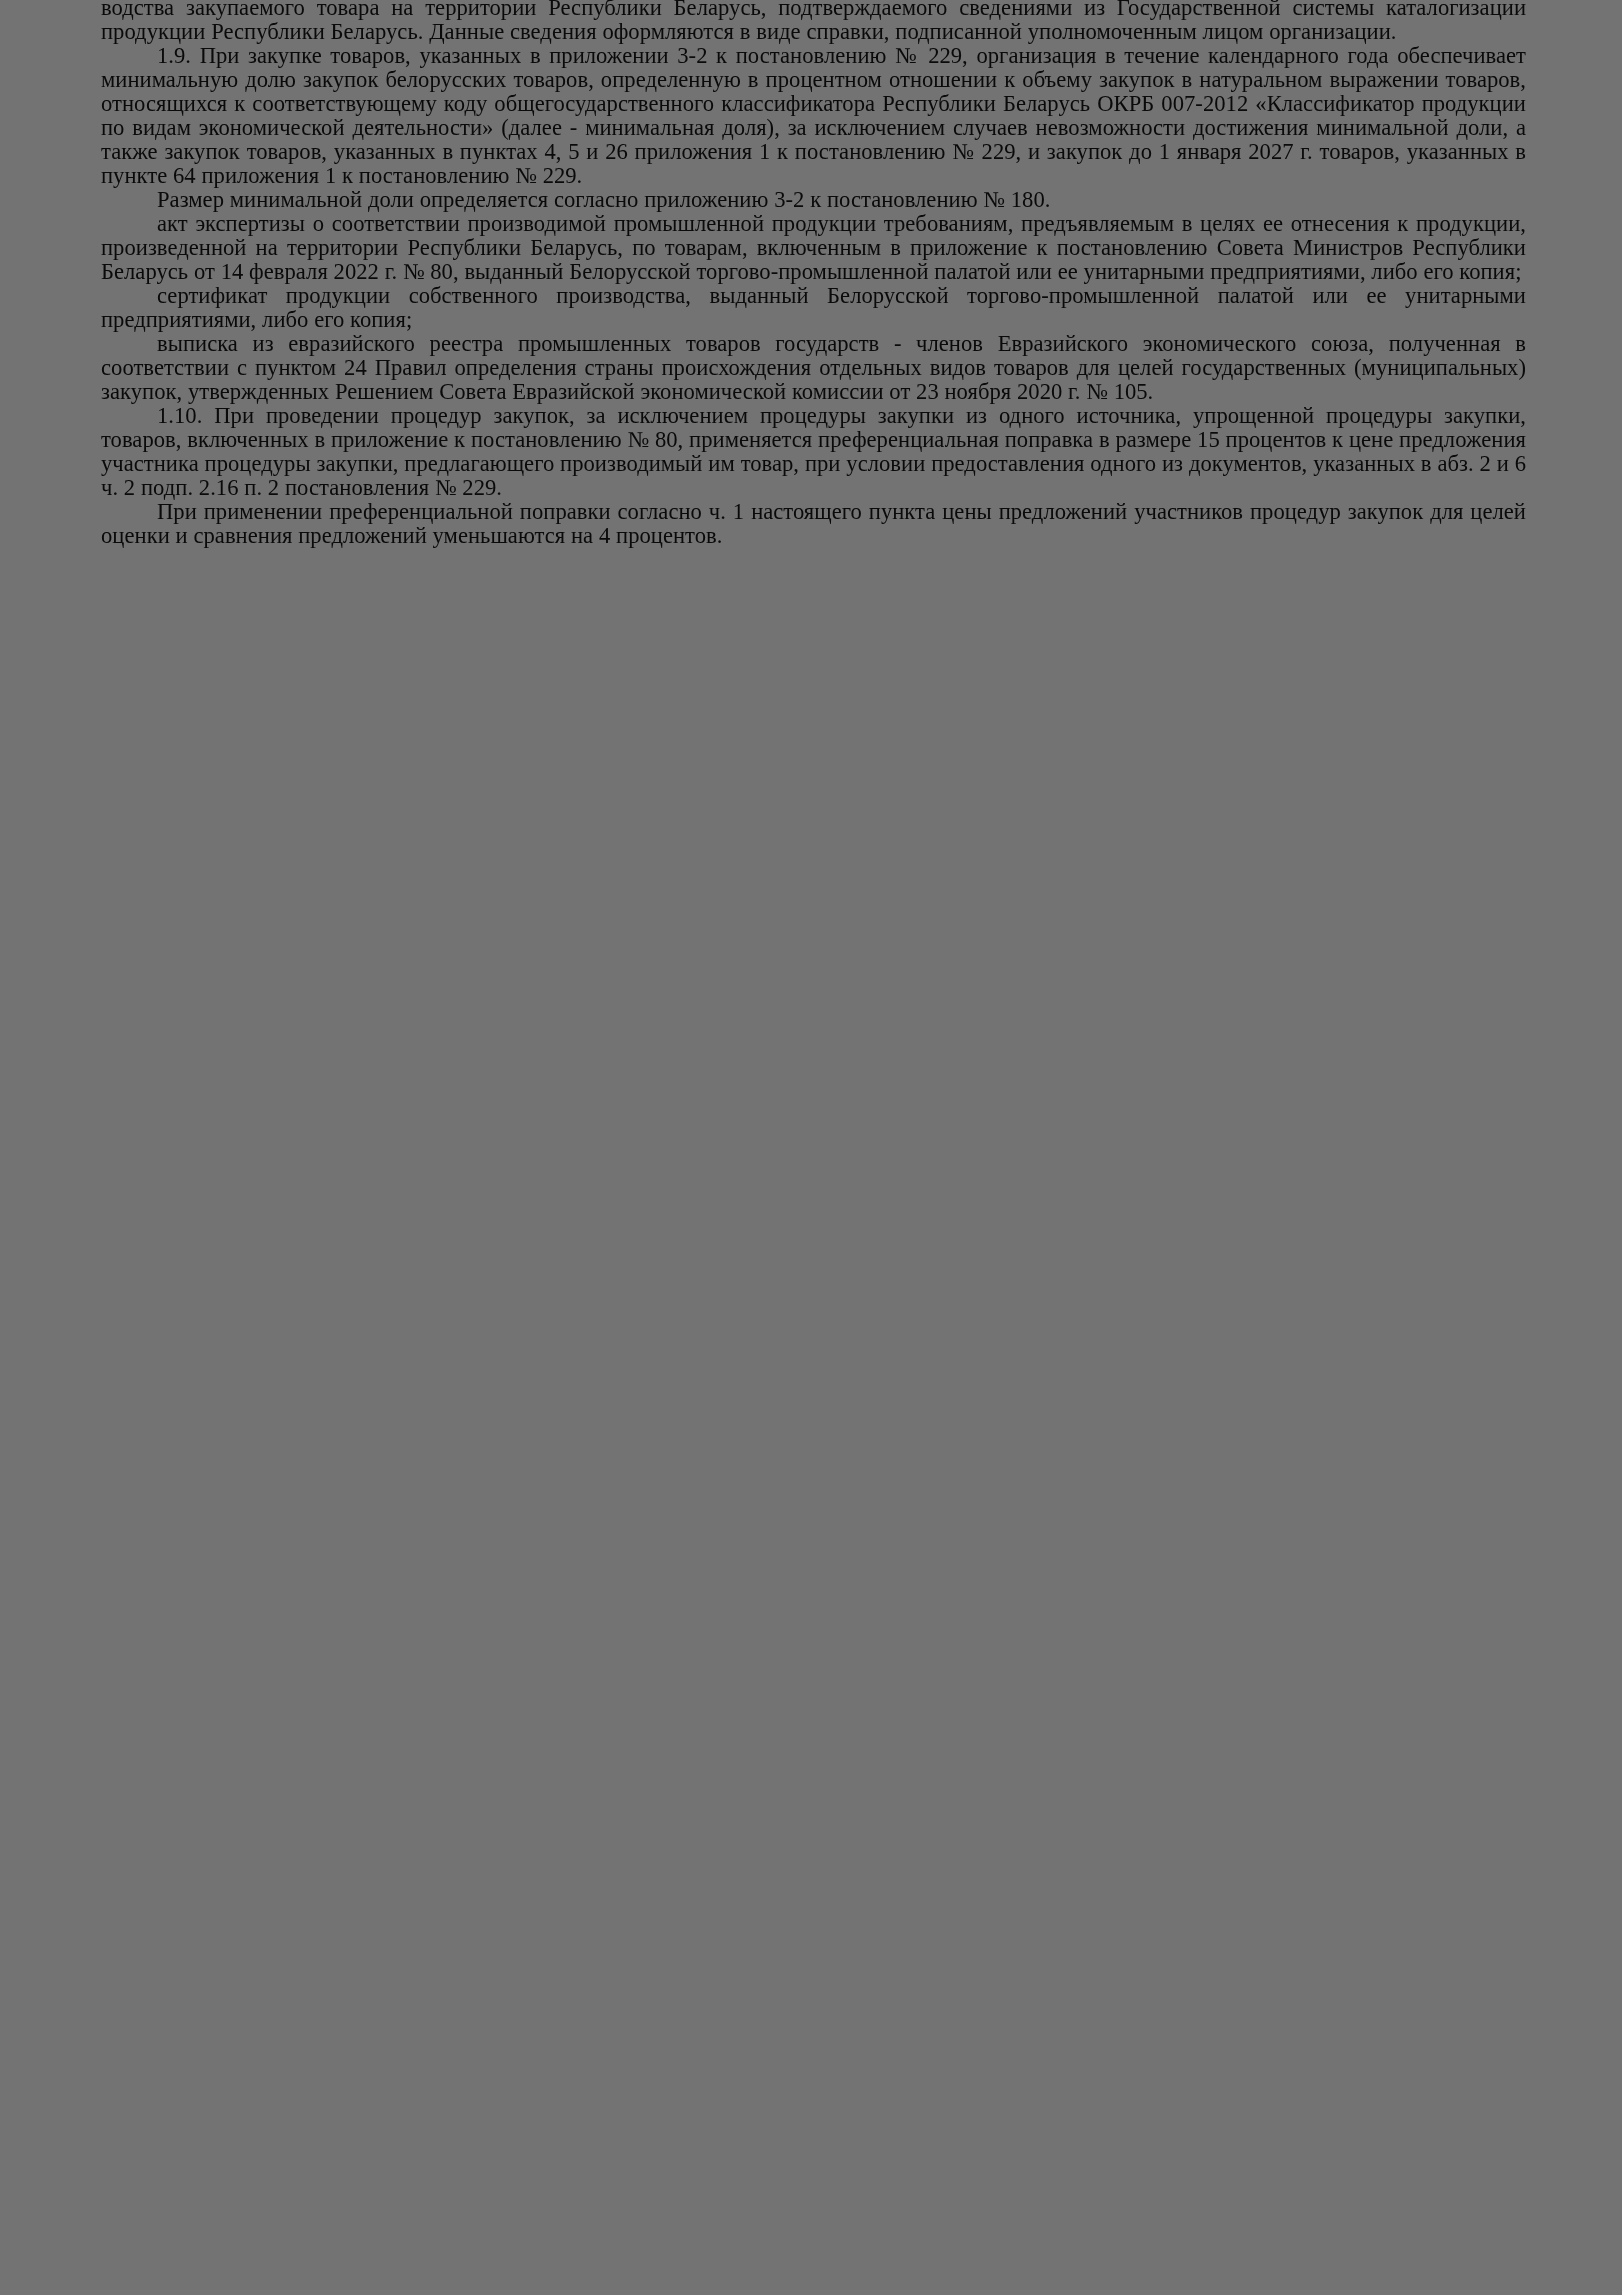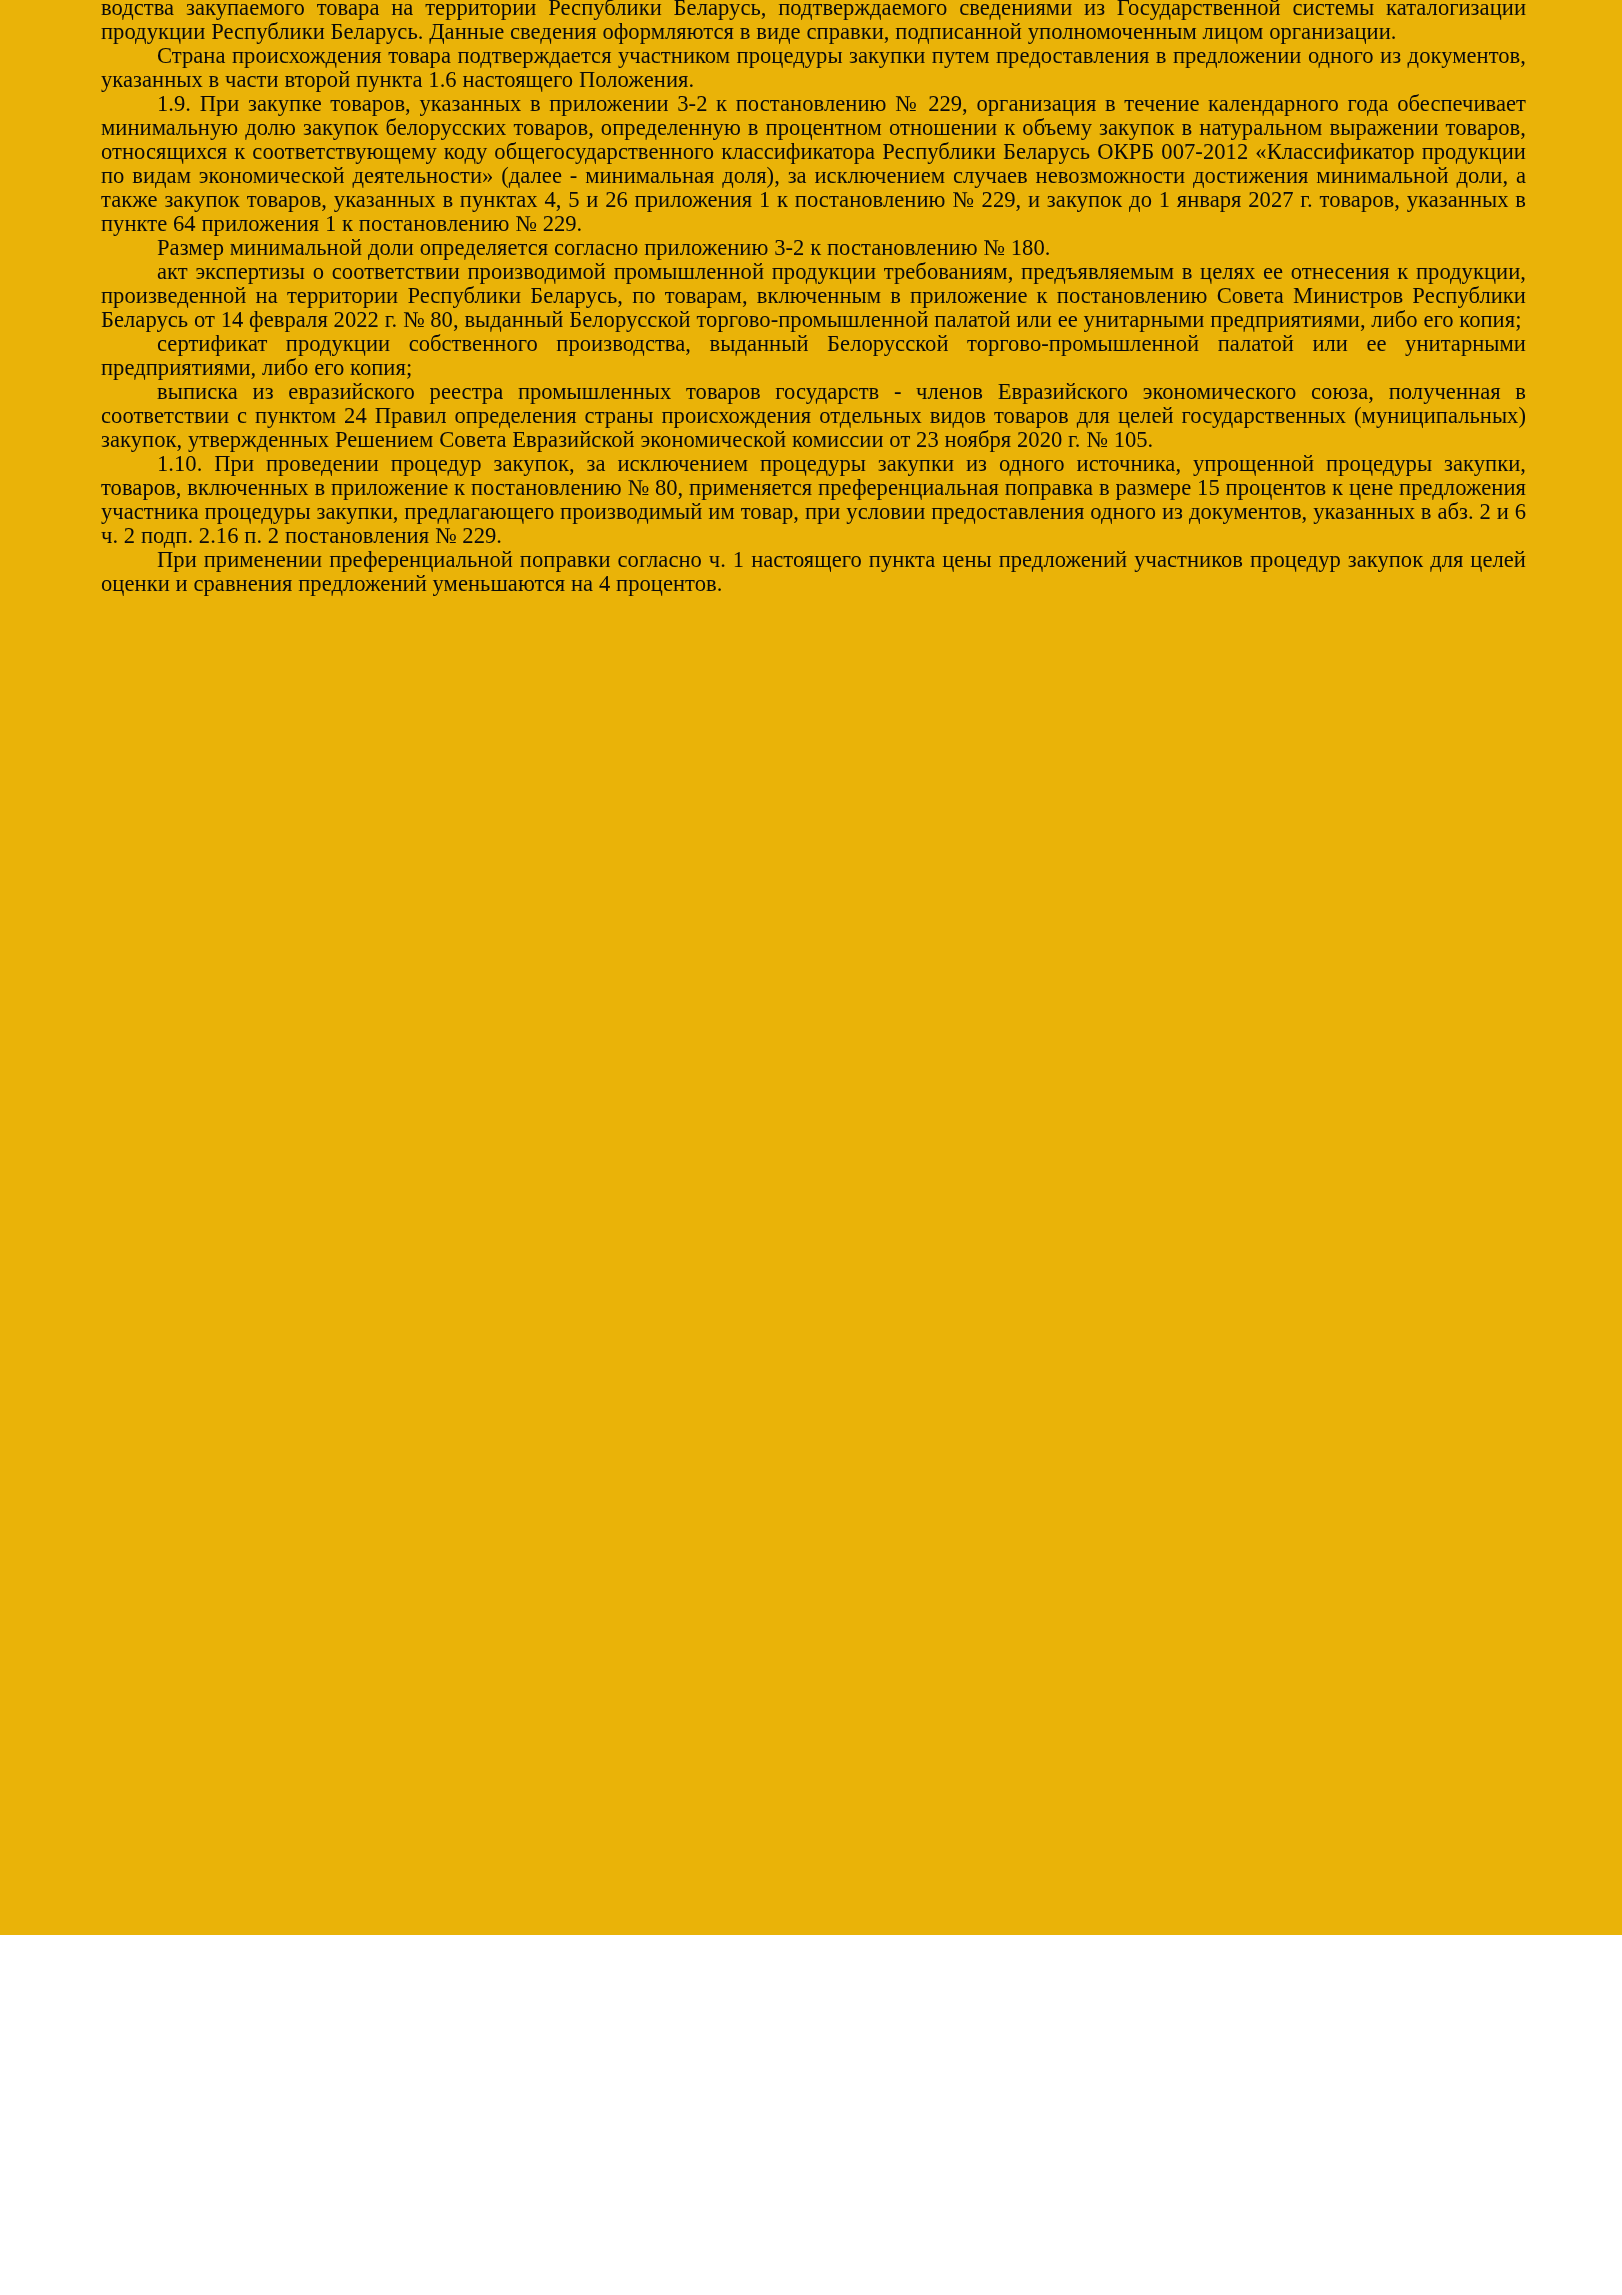--- a/index.html
+++ b/index.html
@@ -7,22 +7,22 @@
     padding: 0;
     background: #ffffff;
   }
   body {
     font-family: "Liberation Serif", "DejaVu Serif", serif;
     color: #0a0a0a;
   }
   .page {
     position: relative;
     width: 1623px;
-    height: 1935px;
-    background: #eab308;
+    height: 2295px;
+    background: #737373;
     overflow: hidden;
     box-sizing: border-box;
   }
   .text-column {
     position: absolute;
     left: 101px;
     top: -3.9px;
     width: 1425px;
     font-size: 22.6px;
     line-height: 24px;
@@ -46,21 +46,20 @@
   }
 </style>
 </head>
 <body>
 
 <div class="page">
   <div class="text-column">
 
     <p class="para continuation">водства закупаемого товара на территории Республики Беларусь, подтверждаемого сведениями из Государственной системы каталогизации продукции Республики Беларусь. Данные сведения оформляются в виде справки, подписанной уполномоченным лицом организации.</p>
 
-    <p class="para">Страна происхождения товара подтверждается участником процедуры закупки путем предоставления в предложении одного из документов, указанных в части второй пункта 1.6 настоящего Положения.</p>
 
     <p class="para">1.9. При закупке товаров, указанных в приложении 3-2 к постановлению № 229, организация в течение календарного года обеспечивает минимальную долю закупок белорусских товаров, определенную в процентном отношении к объему закупок в натуральном выражении товаров, относящихся к соответствующему коду общегосударственного классификатора Республики Беларусь ОКРБ 007-2012 «Классификатор продукции по видам экономической деятельности» (далее - минимальная доля), за исключением случаев невозможности достижения минимальной доли, а также закупок товаров, указанных в пунктах 4, 5 и 26 приложения 1 к постановлению № 229, и закупок до 1 января 2027 г. товаров, указанных в пункте 64 приложения 1 к постановлению № 229.</p>
 
     <p class="para">Размер минимальной доли определяется согласно приложению 3-2 к постановлению № 180.</p>
 
 
     <p class="para">акт экспертизы о соответствии производимой промышленной продукции требованиям, предъявляемым в целях ее отнесения к продукции, произведенной на территории Республики Беларусь, по товарам, включенным в приложение к постановлению Совета Министров Республики Беларусь от 14 февраля 2022 г. № 80, выданный Белорусской торгово-промышленной палатой или ее унитарными предприятиями, либо его копия;</p>
 
     <p class="para">сертификат продукции собственного производства, выданный Белорусской торгово-промышленной палатой или ее унитарными предприятиями, либо его копия;</p>
 

